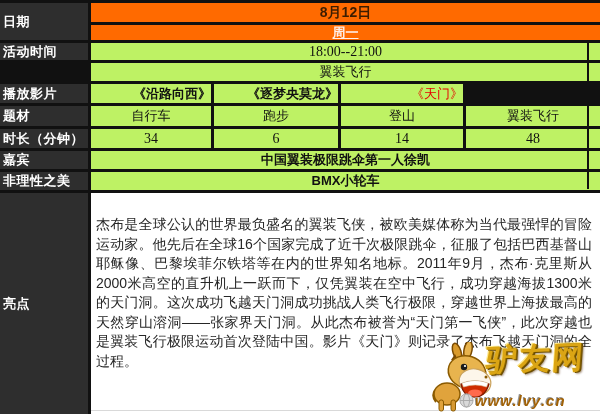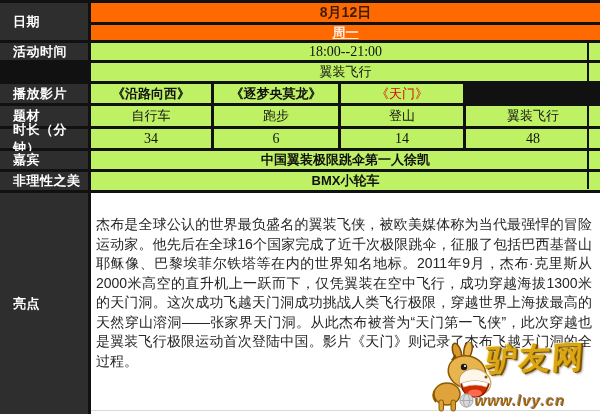--- a/index.html
+++ b/index.html
@@ -9,35 +9,35 @@
     -webkit-font-smoothing:antialiased;
   }
   .grid{
     display:grid;width:100%;height:100%;box-sizing:border-box;
     grid-template-columns:88px 1fr;
     grid-template-rows:19px 15px 17px 18px 19px 20px 19px 18px 18px 1fr;
     gap:3px;background:#111;padding-top:3px;
   }
   .lbl{
     background:#2e2e2e;color:#fff;font-weight:bold;font-size:13px;
-    display:flex;align-items:center;padding-left:13px;letter-spacing:.5px;
+    display:flex;align-items:center;padding-left:3px;letter-spacing:.5px;
   }
   .lbl-date{grid-column:1;grid-row:1/3;}
   .r1{grid-row:1}.r2{grid-row:2}.r3{grid-row:3}.r4{grid-row:4}.r5{grid-row:5}
   .r6{grid-row:6}.r7{grid-row:7}.r8{grid-row:8}.r9{grid-row:9}.r10{grid-row:10}
   .c1{grid-column:1}.c2{grid-column:2}
   .cell{
     background:#bef264;display:flex;align-items:center;justify-content:center;
     font-size:13px;color:#111;
   }
   .orange{background:#ff6a00;}
   .date-txt{color:#3d1d00;font-weight:bold;font-size:14px;}
   .weekday-txt{color:#ffefe8;font-weight:bold;font-size:13px;text-decoration:underline;}
   .serif{font-family:"Liberation Serif","DejaVu Serif",serif;font-size:14px;}
-  .bold{font-weight:bold;}
+  .bold{font-weight:bold;justify-content:flex-end;}
   .cols4{
     display:grid;grid-template-columns:120px 124px 122px 1fr;gap:3px;
     background:#111;padding:0;height:100%;
   }
   .red{color:#e60000;font-weight:normal;}
   .para-cell{
     display:block;background:#fff;padding:22px 8px 0 5px;box-sizing:border-box;
     font-size:14px;line-height:19.5px;color:#262626;text-align:justify;
   }
   .right-line{position:absolute;left:587px;top:40px;width:2px;height:149px;background:#111;}

